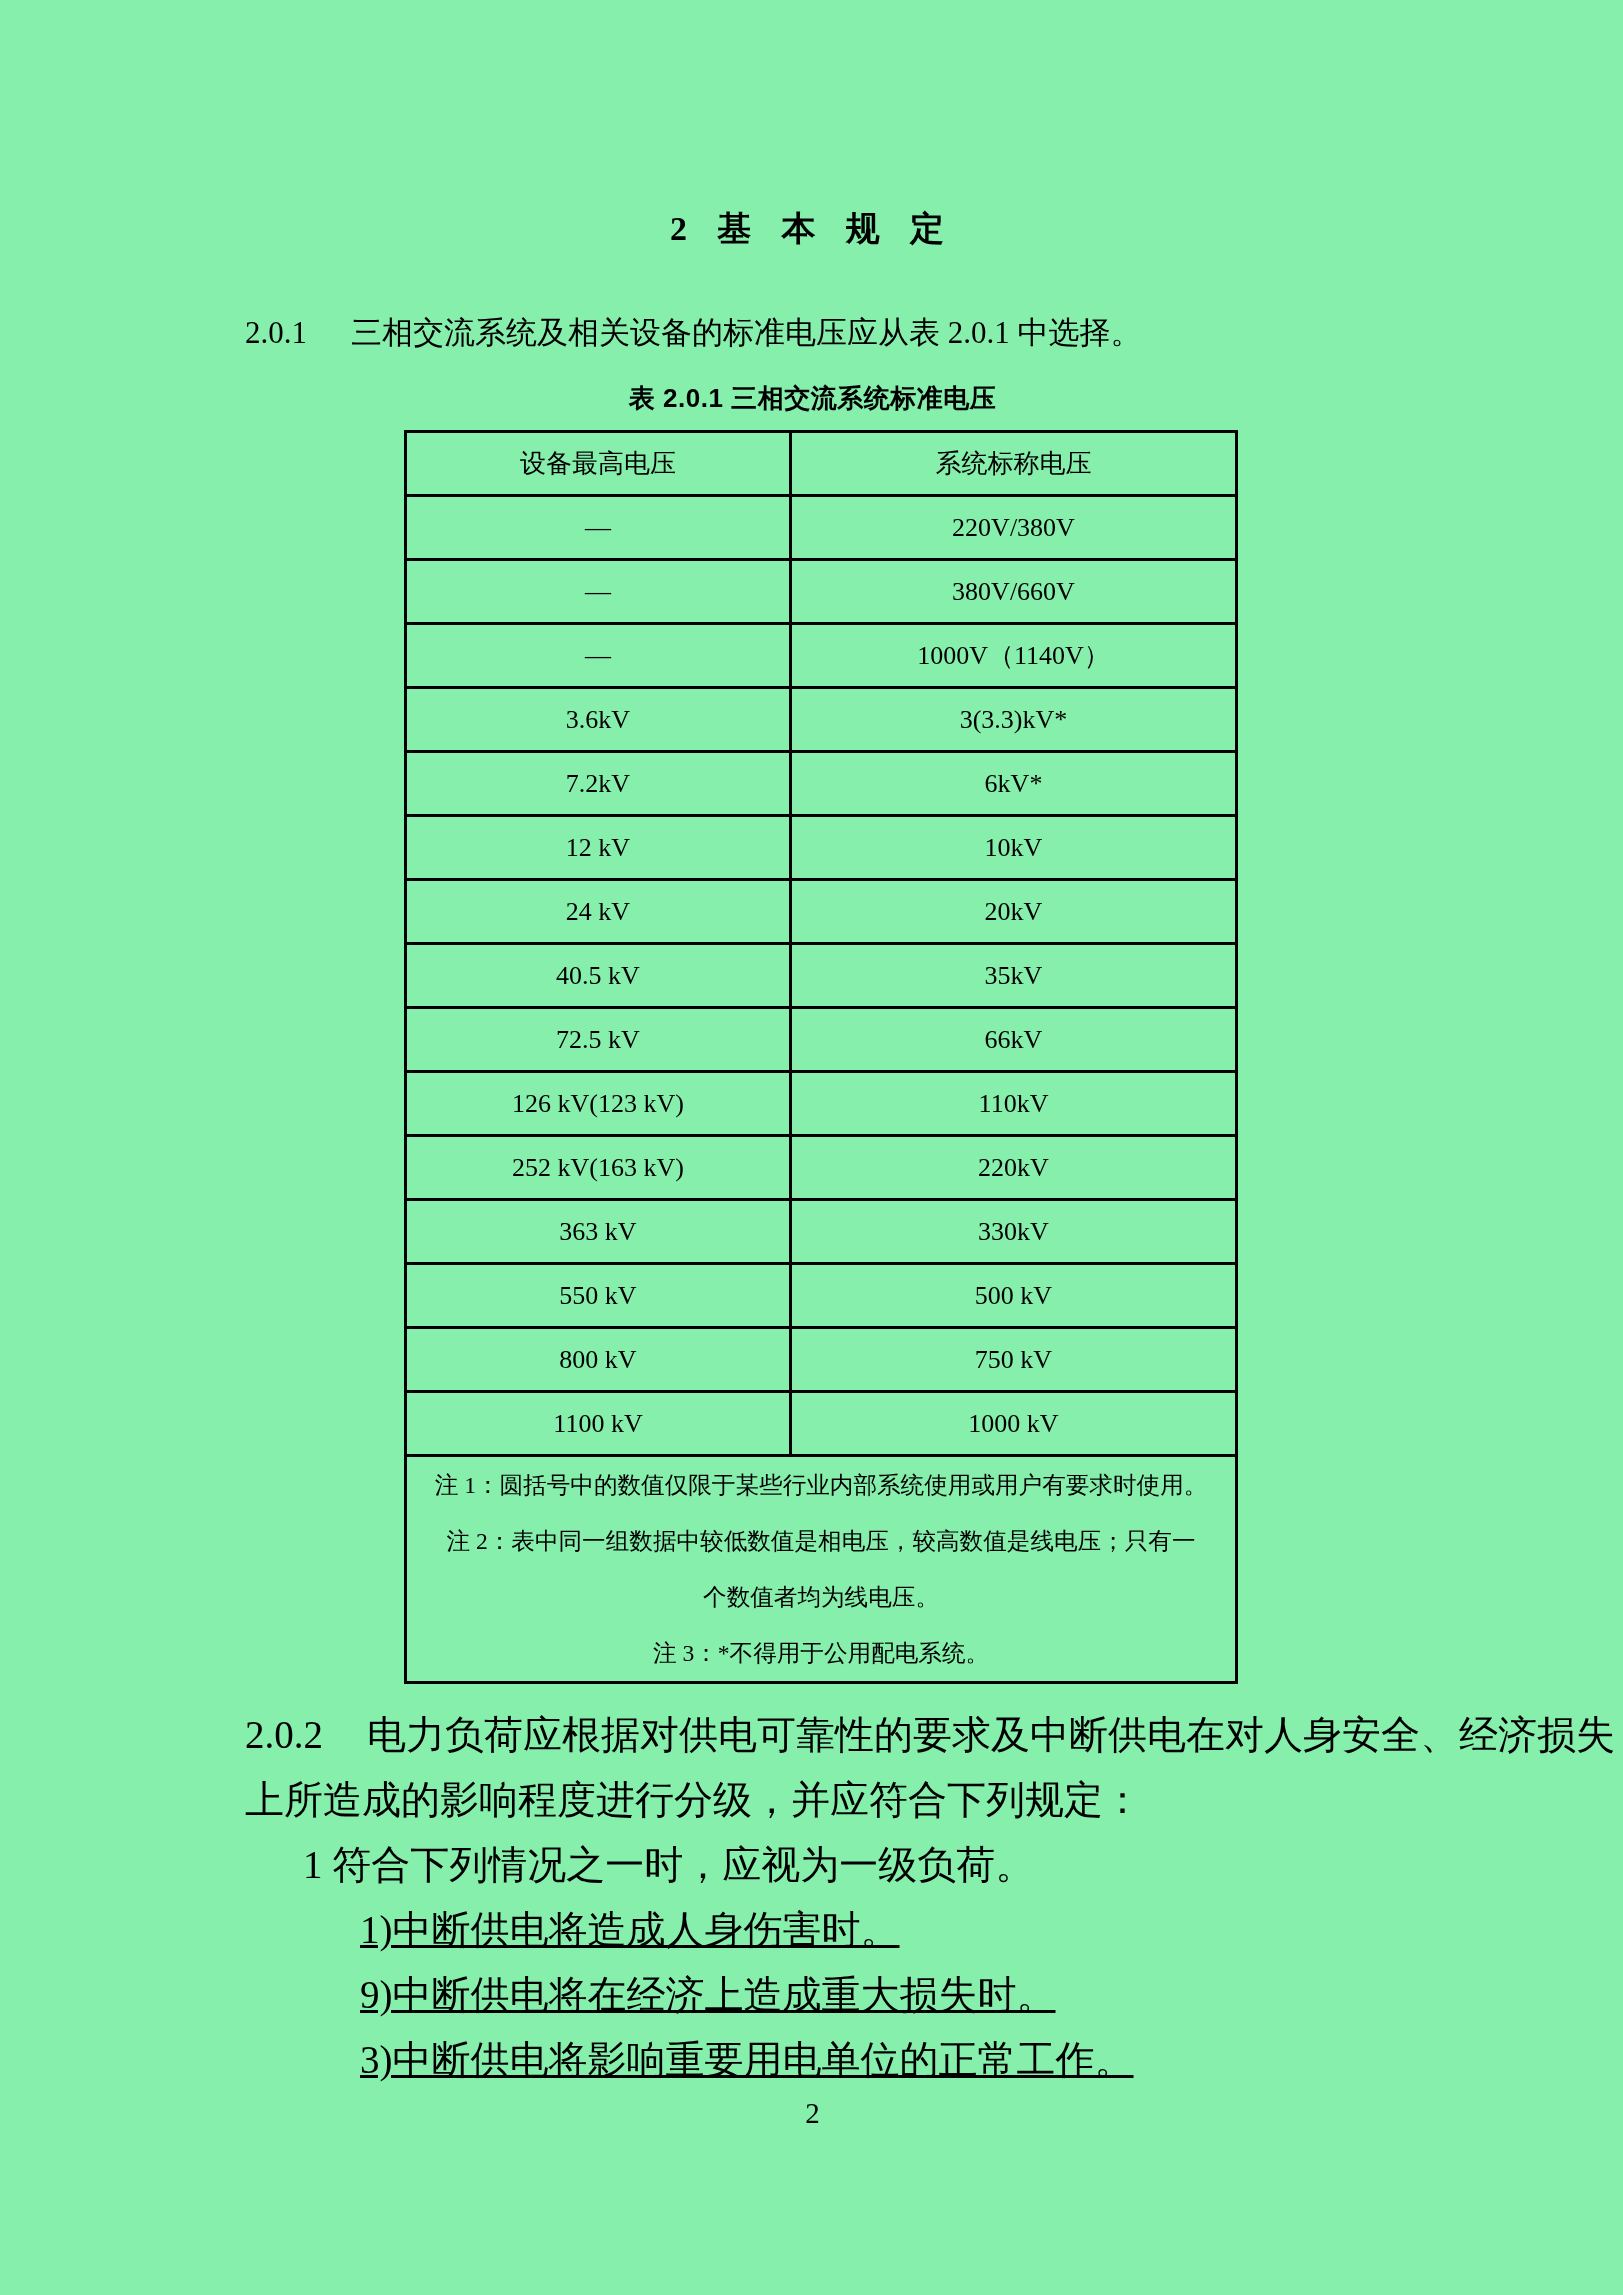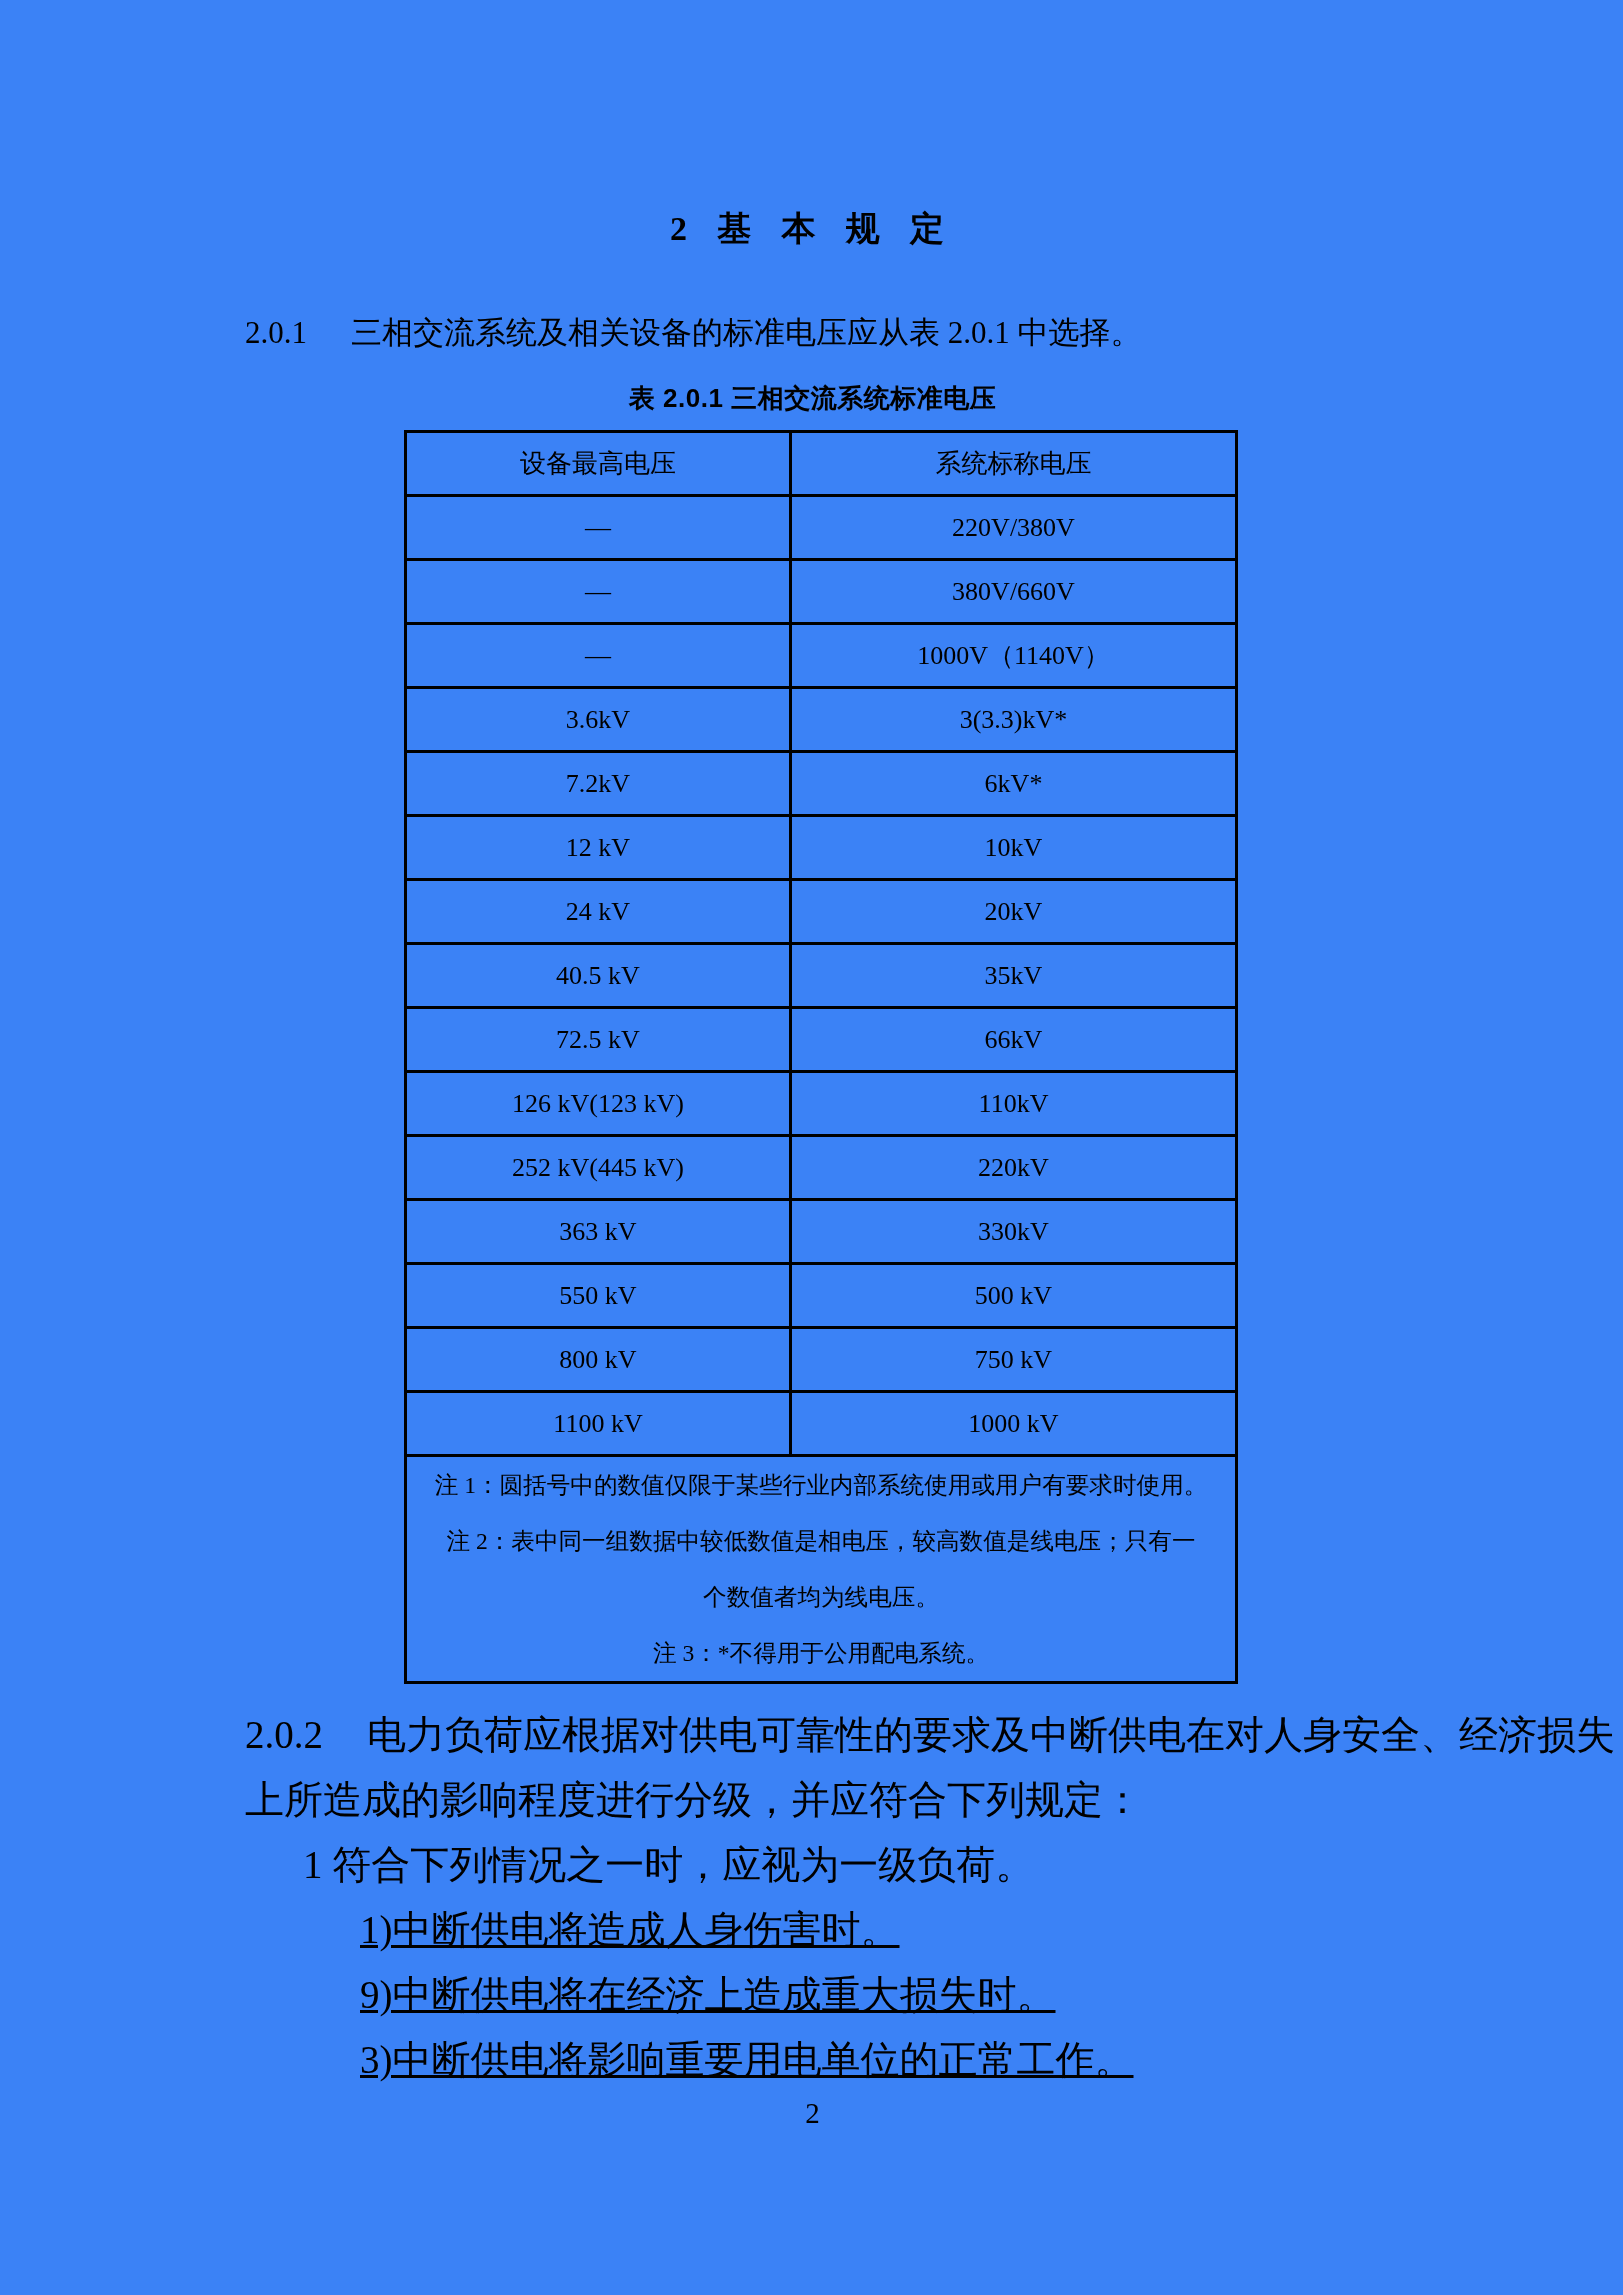--- a/index.html
+++ b/index.html
@@ -2,21 +2,21 @@
 <html style="font-size:10.5px"><head>
 <meta charset="utf-8">
 <style>
   * { margin: 0; padding: 0; box-sizing: border-box; }
   html, body { background: #808080; }
   .page {
     position: relative;
     width: 1623px;
     height: 2295px;
     margin: 0 auto;
-    background: #3b82f6;
+    background: #86efac;
     color: #000000;
     font-family: "Liberation Serif", "DejaVu Serif", serif;
     overflow: hidden;
     padding: 0 243px 0 245px;
   }
   .doc-title {
     margin-top: 208px;
     text-align: center;
     font-size: 34px;
     font-weight: bold;
@@ -136,21 +136,21 @@
         </tr>
         <tr>
           <td>72.5 kV</td>
           <td>66kV</td>
         </tr>
         <tr>
           <td>126 kV(123 kV)</td>
           <td>110kV</td>
         </tr>
         <tr>
-          <td>252 kV(445 kV)</td>
+          <td>252 kV(163 kV)</td>
           <td>220kV</td>
         </tr>
         <tr>
           <td>363 kV</td>
           <td>330kV</td>
         </tr>
         <tr>
           <td>550 kV</td>
           <td>500 kV</td>
         </tr>

